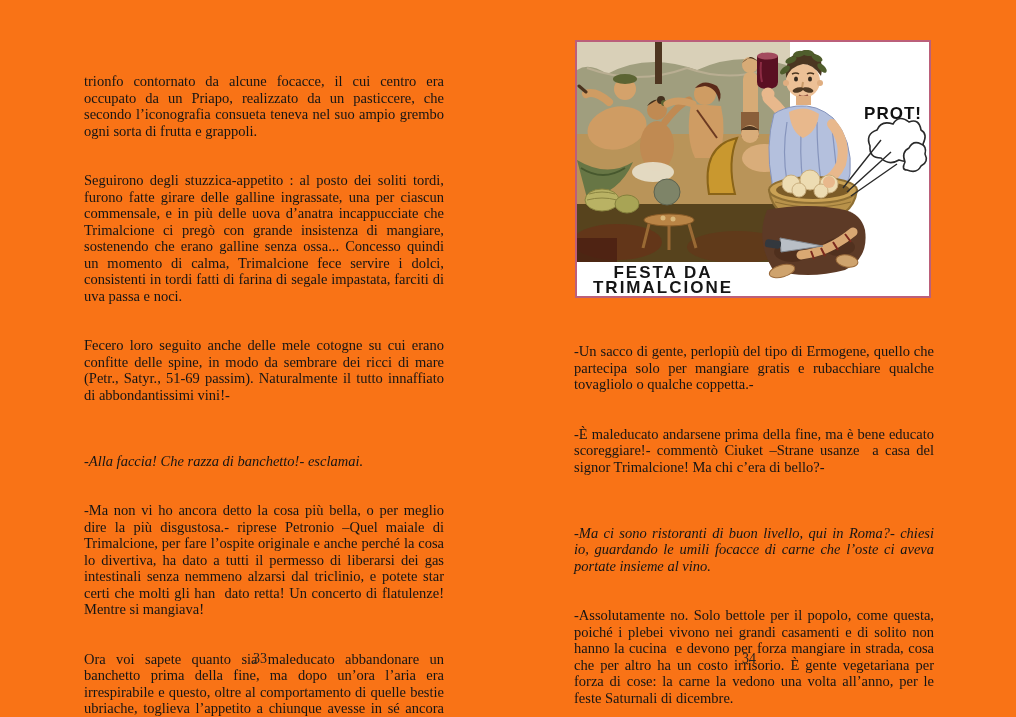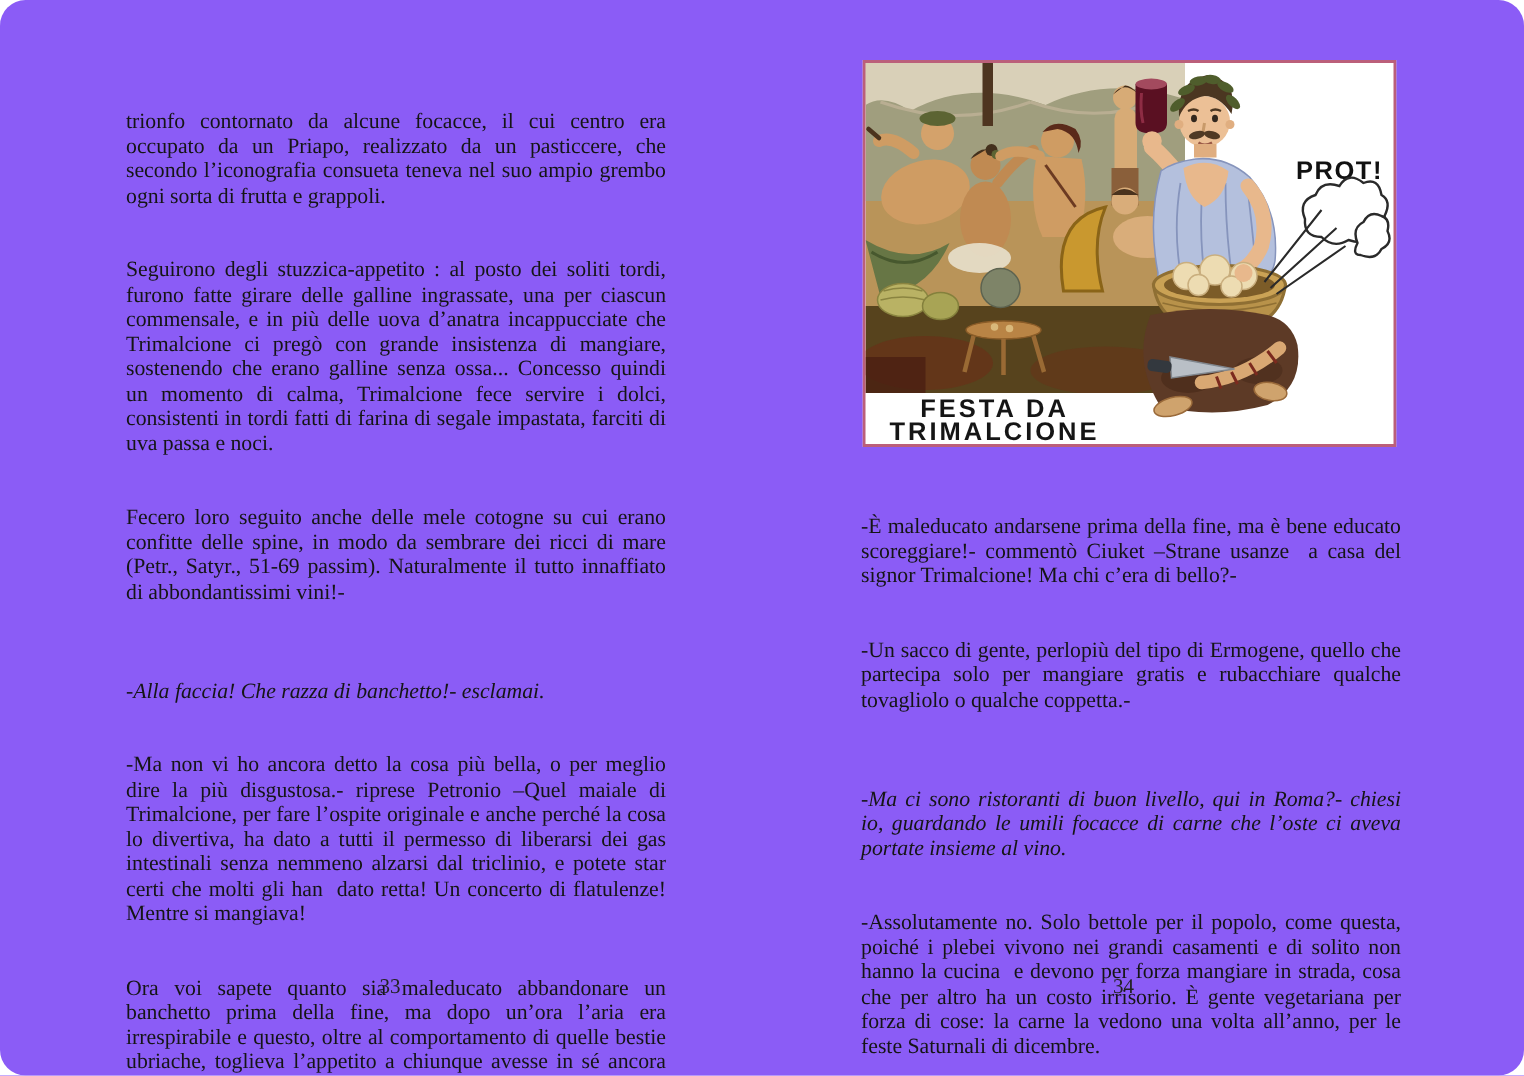--- a/index.html
+++ b/index.html
@@ -1,20 +1,20 @@
 <!DOCTYPE html>
 <html><head>
 <meta charset="utf-8">
 <style>
   html,body{margin:0;padding:0;}
   body{
     width:1016px;height:717px;position:relative;background:#ffffff;
     font-family:"Liberation Serif", serif;color:#161616;overflow:hidden;
   }
-  .page-spread{position:absolute;inset:0;background:#8b5cf6;border-radius:17px;}
+  .page-spread{position:absolute;inset:0;background:#f97316;}
   .text-block{
     position:absolute;font-size:14.5px;line-height:16.5px;text-align:justify;
     color:#151515;white-space:pre-wrap;
   }
   .text-block p{margin:0;padding:0;}
   .text-block p.gap{margin-top:16.5px;font-style:italic;}
   #left-text{left:84px;top:40px;width:360px;}
   #right-text{left:574px;top:310px;width:360px;}
   .pagenum{
     position:absolute;top:651px;width:40px;text-align:center;
@@ -205,22 +205,22 @@
             <text x="86" y="236" text-anchor="middle" class="svg-sans" font-size="17" letter-spacing="2" fill="#151515">FESTA DA</text>
             <text x="86" y="251" text-anchor="middle" class="svg-sans" font-size="17" letter-spacing="2" fill="#151515">TRIMALCIONE</text>
           </g>
         </g>
 
         <rect x="1" y="1" width="354" height="256" fill="none" stroke-width="2" stroke="#bb5f7a"></rect>
       </svg>
     </div>
 
     <div id="right-text" class="text-block">
+      <p>-Un sacco di gente, perlopiù del tipo di Ermogene, quello che partecipa solo per mangiare gratis e rubacchiare qualche tovagliolo o qualche coppetta.-</p>
       <p>-È maleducato andarsene prima della fine, ma è bene educato scoreggiare!- commentò Ciuket –Strane usanze  a casa del signor Trimalcione! Ma chi c’era di bello?-</p>
-      <p>-Un sacco di gente, perlopiù del tipo di Ermogene, quello che partecipa solo per mangiare gratis e rubacchiare qualche tovagliolo o qualche coppetta.-</p>
       <p class="gap">-Ma ci sono ristoranti di buon livello, qui in Roma?- chiesi io, guardando le umili focacce di carne che l’oste ci aveva portate insieme al vino.</p>
       <p>-Assolutamente no. Solo bettole per il popolo, come questa, poiché i plebei vivono nei grandi casamenti e di solito non hanno la cucina  e devono per forza mangiare in strada, cosa che per altro ha un costo irrisorio. È gente vegetariana per forza di cose: la carne la vedono una volta all’anno, per le feste Saturnali di dicembre.</p>
       
     </div>
     <div id="pn-right" class="pagenum">34</div>
   </div>
 
 </div>
 
 </body></html>

